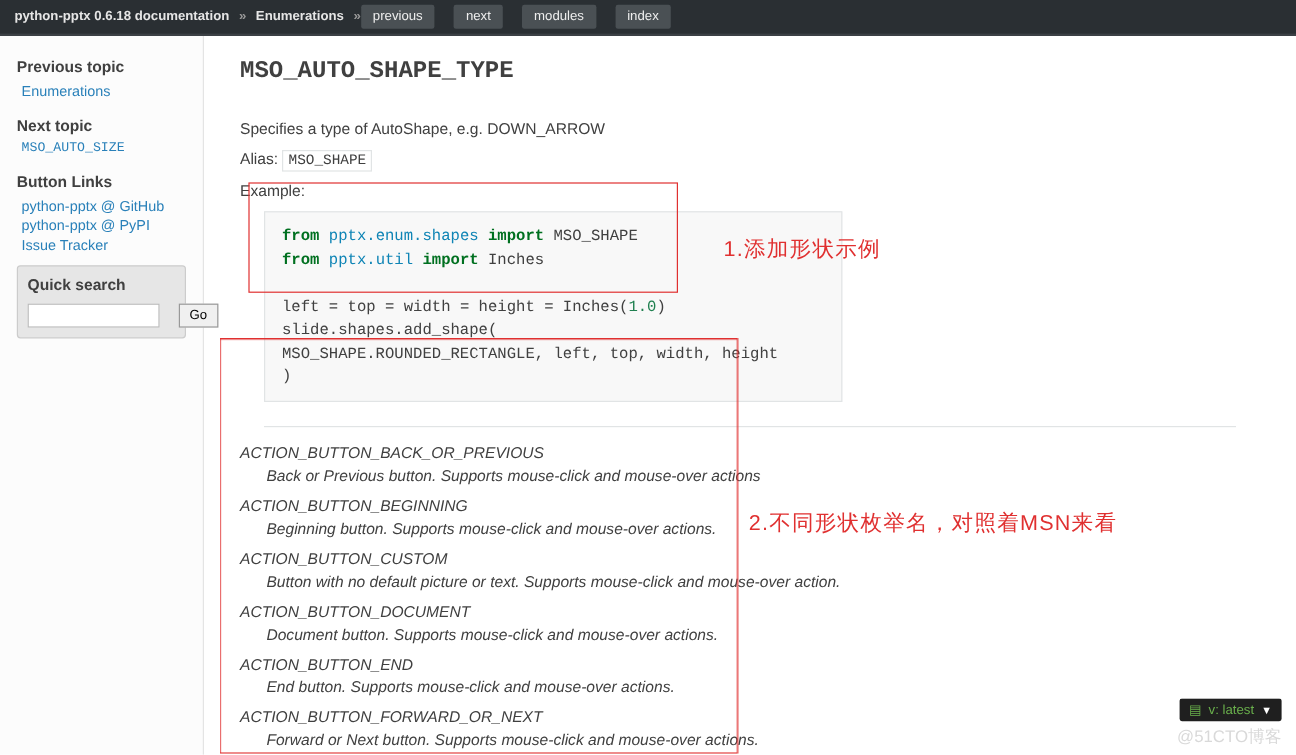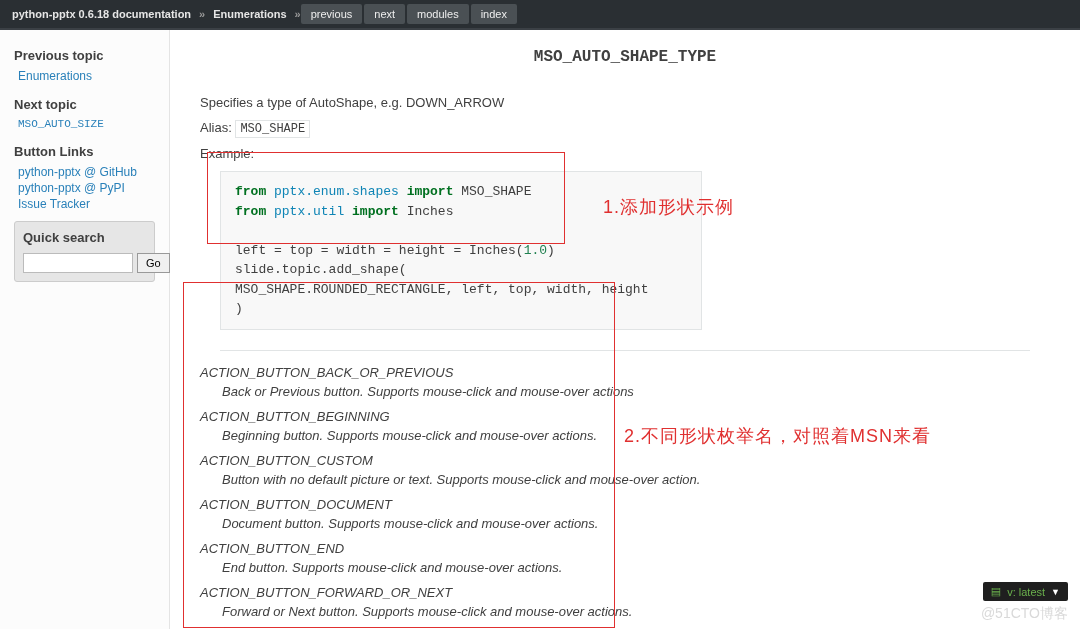--- a/index.html
+++ b/index.html
@@ -1,36 +1,36 @@
 <!DOCTYPE html>
 <html><head>
 <meta charset="utf-8">
 <style>
 * { box-sizing: border-box; margin: 0; padding: 0; }
 body { font-family: Arial, Helvetica, sans-serif; font-size: 13px; color: #404040; background: #fff; position: relative; width: 1080px; height: 629px; overflow: hidden; }
 .topbar { background: #2a2f33; color: #ccc; height: 30px; display: flex; align-items: center; padding: 0 12px; border-bottom: 2px solid #3b4045; }
 .breadcrumbs { display: flex; align-items: center; gap: 8px; font-size: 11px; font-weight: bold; }
 .breadcrumbs a { color: #e6e6e6; text-decoration: none; }
 .breadcrumbs .sep { color: #999; }
-.nav-buttons { display: flex; gap: 2px; }
+.nav-buttons { display: flex; gap: 16px; }
 .nav-buttons button { background: #4a5054; color: #eee; border: none; padding: 4px 10px; font-size: 11px; border-radius: 2px; cursor: pointer; }
 .layout { display: flex; height: calc(100% - 30px); }
 .sidebar { width: 170px; background: #fcfcfc; border-right: 1px solid #e4e4e4; padding: 18px 14px; }
 .sidebar h4 { font-size: 13px; color: #404040; margin-bottom: 6px; font-weight: bold; }
 .sidebar .link { color: #2980b9; font-size: 12px; cursor: pointer; margin: 2px 0 14px 4px; }
 .sidebar .mono { font-family: "Courier New", monospace; font-size: 11px; }
 .sidebar .linklist { }
 .sidebar .linklist .link { margin: 2px 0 2px 4px; }
 .searchbox { background: #e6e6e6; border: 1px solid #ccc; border-radius: 3px; padding: 8px; margin-top: 10px; }
 .searchbox h4 { margin-bottom: 8px; }
-.searchrow { display: flex; gap: 4px; }
+.searchrow { display: flex; gap: 16px; }
 .searchrow input { width: 110px; border: 1px solid #bbb; padding: 2px 4px; font-size: 12px; }
 .searchrow button { border: 1px solid #999; background: #f0f0f0; padding: 2px 8px; font-size: 11px; cursor: pointer; }
 .content { flex: 1; padding: 18px 30px; overflow-y: auto; position: relative; }
-h1 { font-family: "Courier New", monospace; font-size: 16px; font-weight: bold; margin-bottom: 29px; text-align: center; }
+h1 { font-family: "Courier New", monospace; font-size: 20px; font-weight: bold; margin-bottom: 29px; }
 .content p { font-size: 13px; margin: 10px 0; color: #404040; }
 .mono-inline { font-family: "Courier New", monospace; font-size: 12px; background: #fff; border: 1px solid #e1e4e5; padding: 1px 4px; }
 .codebox { background: #f8f8f8; border: 1px solid #e1e4e5; padding: 10px 14px; font-family: "Courier New", monospace; font-size: 13px; line-height: 1.5; margin: 10px 0 20px 20px; width: 482px; }
 .codebox .kw { color: #007020; font-weight: bold; }
 .codebox .nm { color: #0e84b5; }
 .codebox .num { color: #208050; }
 hr { border: none; border-top: 1px solid #e1e4e5; margin: 20px 20px 14px 20px; }
 .dl { margin-left: 0; font-style: italic; }
 .dl dt { font-size: 13px; color: #404040; margin-top: 8px; }
 .dl dd { font-size: 13px; color: #404040; margin: 4px 0 10px 22px; }
@@ -88,21 +88,21 @@
     <p>
       <span>Alias: </span><span class="mono-inline">MSO_SHAPE</span>
     </p>
     <p>Example:</p>
 
     <div class="codebox">
 <span class="kw">from </span><span class="nm">pptx.enum.shapes </span><span class="kw">import </span><span>MSO_SHAPE</span><br>
 <span class="kw">from </span><span class="nm">pptx.util </span><span class="kw">import </span><span>Inches</span><br>
 <br>
 <span>left </span><span>= top = width = height = Inches(</span><span class="num">1.0</span><span>)</span><br>
-<span>slide.topic.add_shape(</span><br>
+<span>slide.shapes.add_shape(</span><br>
 <span>    MSO_SHAPE.ROUNDED_RECTANGLE, left, top, width, height</span><br>
 <span>)</span>
     </div>
 
     <hr>
 
     <div class="dl">
       <dt>ACTION_BUTTON_BACK_OR_PREVIOUS</dt>
       <dd>Back or Previous button. Supports mouse-click and mouse-over actions</dd>
       <dt>ACTION_BUTTON_BEGINNING</dt>

